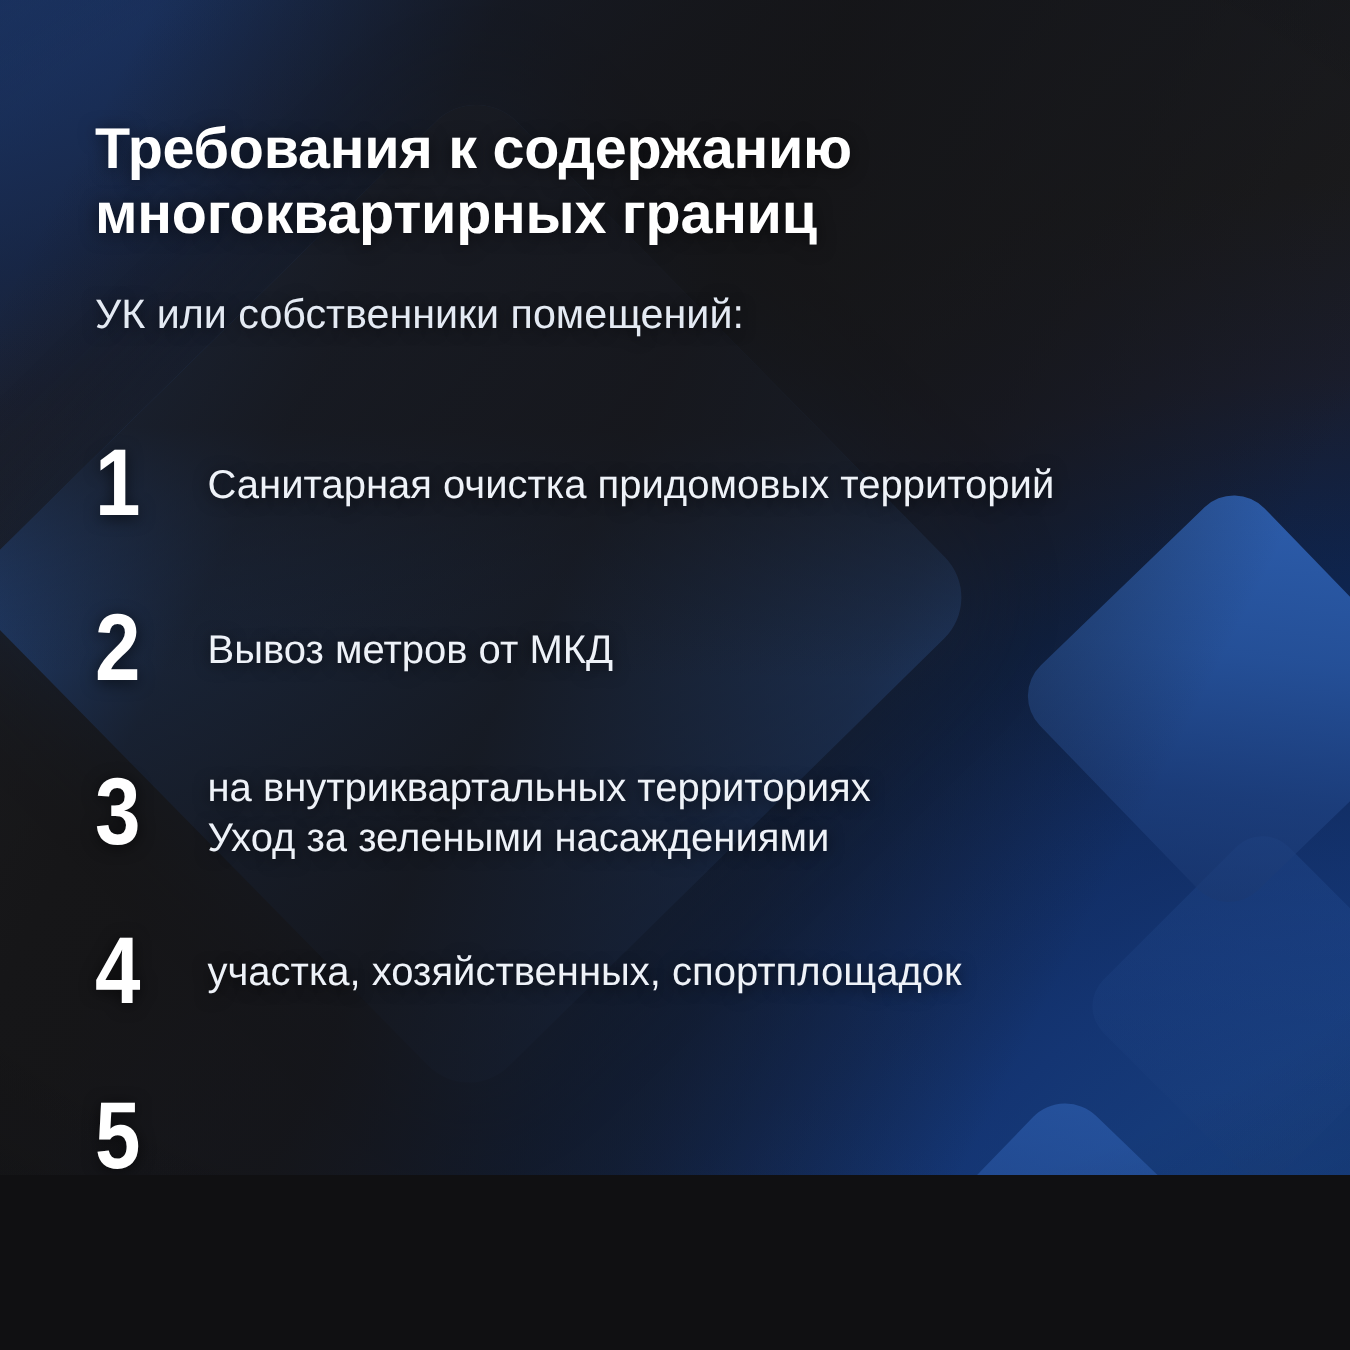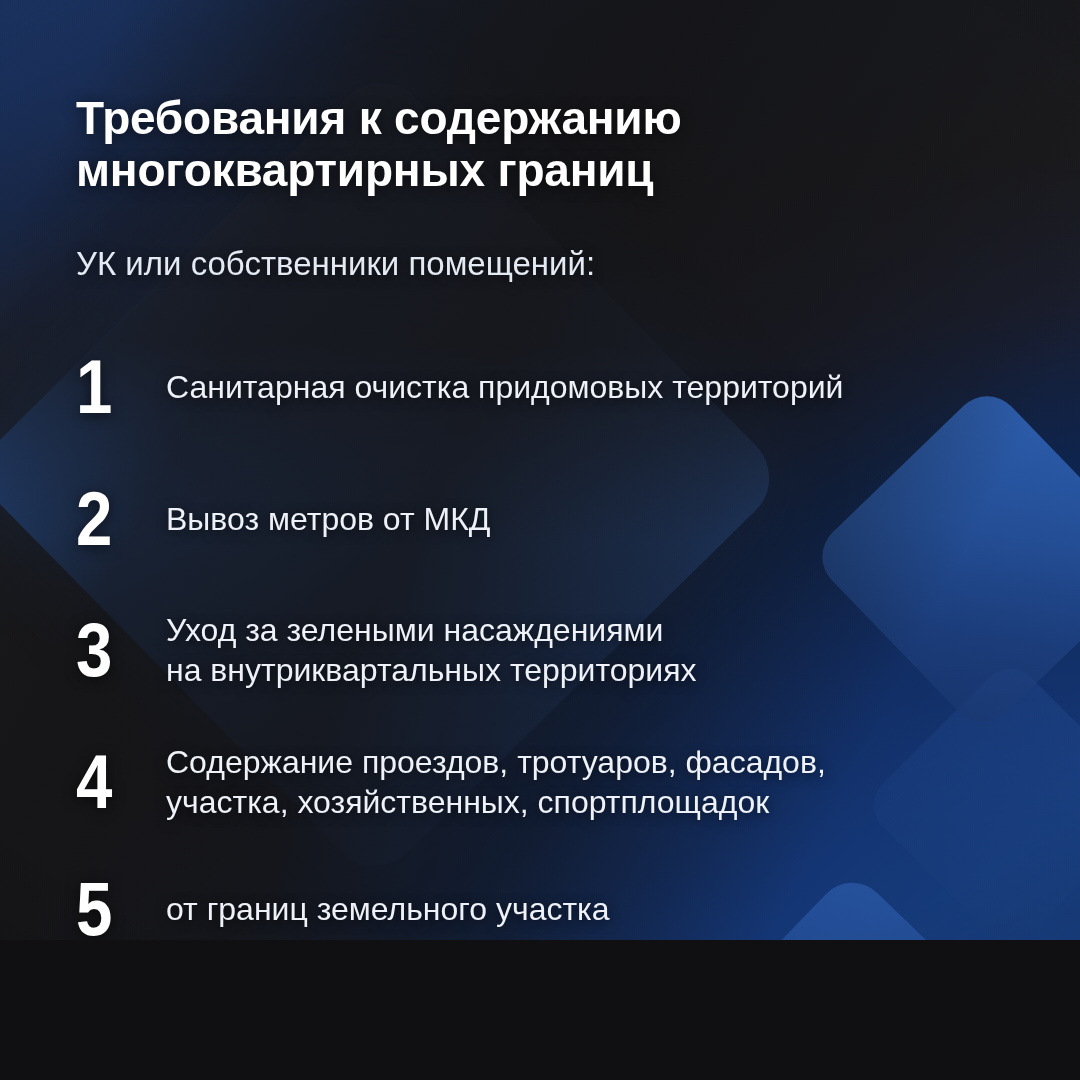--- a/index.html
+++ b/index.html
@@ -156,21 +156,21 @@
     font-weight:700;
     letter-spacing:-0.2px;
     color:#ffffff;
     text-shadow:0 2px 14px rgba(0,0,0,0.55);
   }
   .title .line{display:block;}
 
   .subtitle{
     position:absolute;
     left:76px;
-    top:244px;
+    top:231px;
     font-size:33px;
     line-height:1.2;
     font-weight:400;
     color:#e4eaf3;
     text-shadow:0 2px 12px rgba(0,0,0,0.55);
   }
 
   .list{
     position:absolute;
     left:0;
@@ -258,35 +258,33 @@
       <li class="item item-2">
         <span class="item-num">2</span>
         <span class="item-text">
           <span class="line">Вывоз метров от МКД</span>
         </span>
       </li>
 
       <li class="item item-3">
         <span class="item-num">3</span>
         <span class="item-text">
+          <span class="line">на внутриквартальных территориях</span>
           <span class="line">Уход за зелеными насаждениями</span>
-          <span class="line">на внутриквартальных территориях</span>
         </span>
       </li>
 
       <li class="item item-4">
         <span class="item-num">4</span>
         <span class="item-text">
-          <span class="line">Содержание проездов, тротуаров, фасадов,</span>
           <span class="line">участка, хозяйственных, спортплощадок</span>
         </span>
       </li>
 
       <li class="item item-5">
         <span class="item-num">5</span>
         <span class="item-text">
-          <span class="line">от границ земельного участка</span>
         </span>
       </li>
 
     </ul>
   </div>
 </div>
 
 </body></html>

